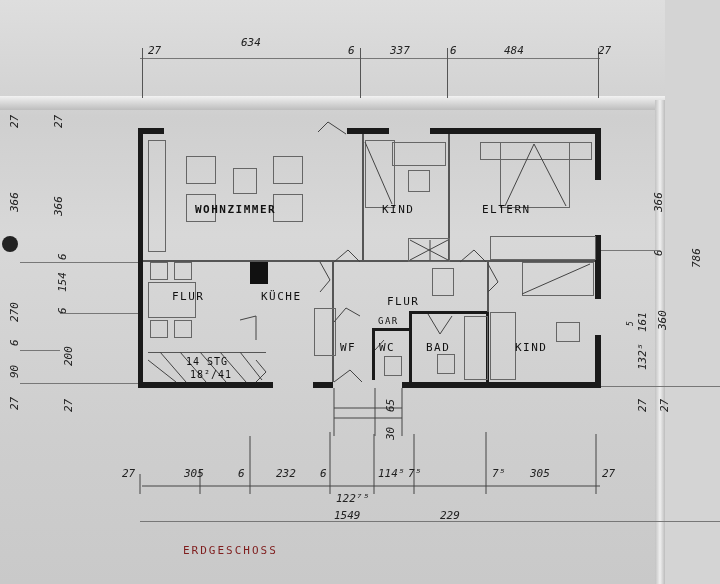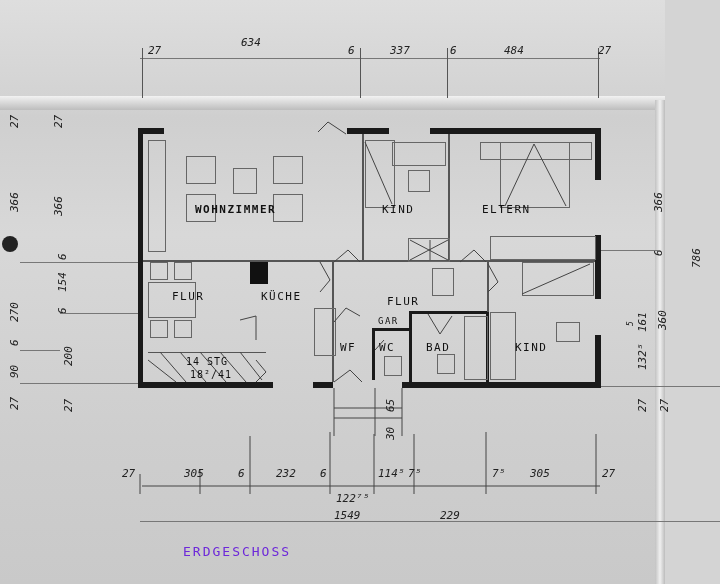--- a/index.html
+++ b/index.html
@@ -14,21 +14,21 @@
   .right-flap{position:absolute;left:665px;top:0;width:55px;height:584px;background:#d4d4d4;}
   .hole{position:absolute;left:2px;top:236px;width:16px;height:16px;border-radius:50%;background:#222;}
   .dimtxt{position:absolute;font-size:11px;color:#222;font-style:italic;white-space:nowrap;}
   .vtxt{transform:rotate(-90deg);transform-origin:left top;}
   .dline{position:absolute;background:#777;}
   .tick{position:absolute;width:1px;background:#555;}
   .wall{position:absolute;background:#1a1a1a;}
   .iwall{position:absolute;background:#555;}
   .room{position:absolute;font-size:11px;letter-spacing:1.5px;color:#111;white-space:nowrap;}
   .furn{position:absolute;border:1px solid #666;}
-  .title{position:absolute;left:183px;top:544px;font-size:13px;letter-spacing:2px;color:#6d28d9;}
+  .title{position:absolute;left:183px;top:544px;font-size:11px;letter-spacing:2px;color:#7f1d1d;}
   .svgl{position:absolute;left:0;top:0;}
 </style>
 </head>
 <body>
 
 <div class="paper"></div>
 <div class="fold-h"></div>
 <div class="right-flap"></div>
 <div class="fold-v"></div>
 <div class="hole"></div>

